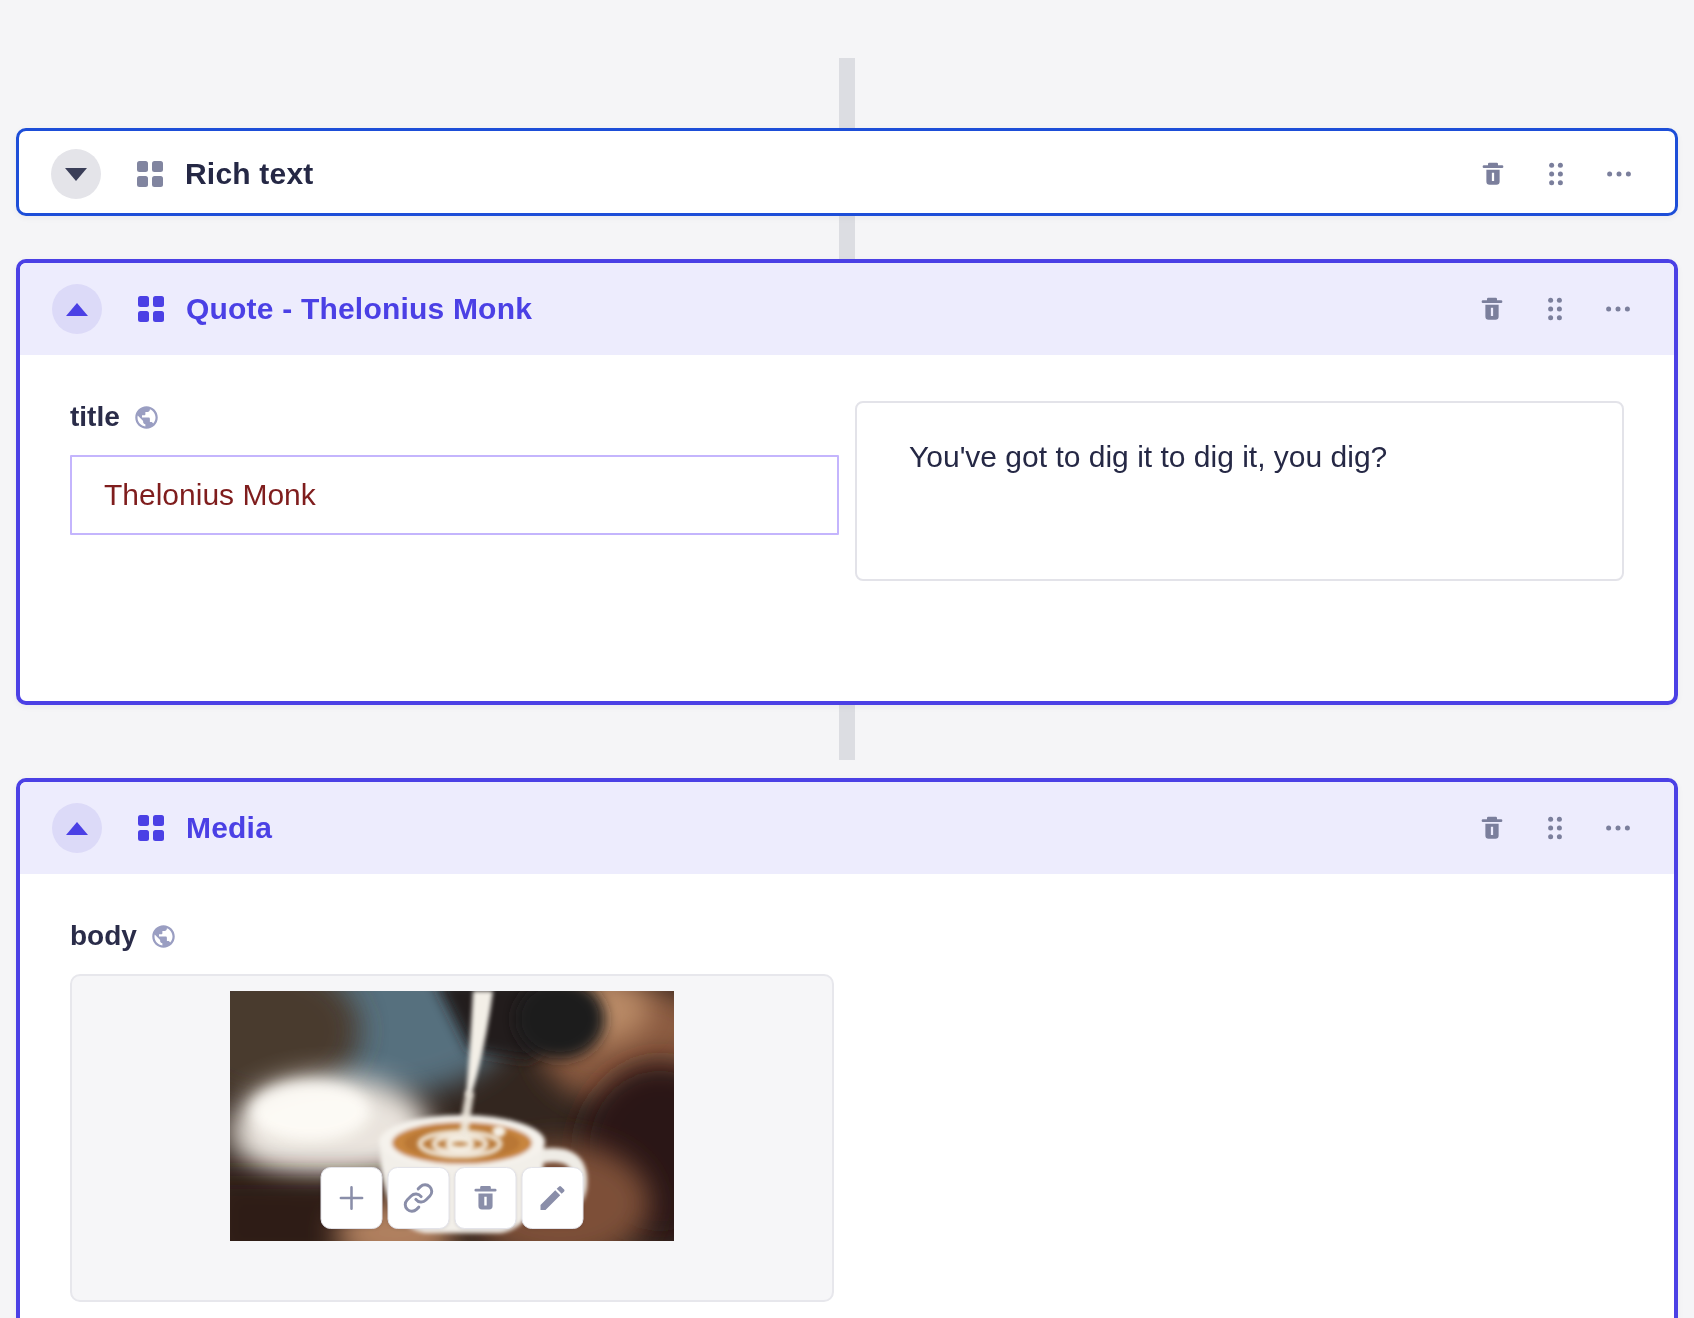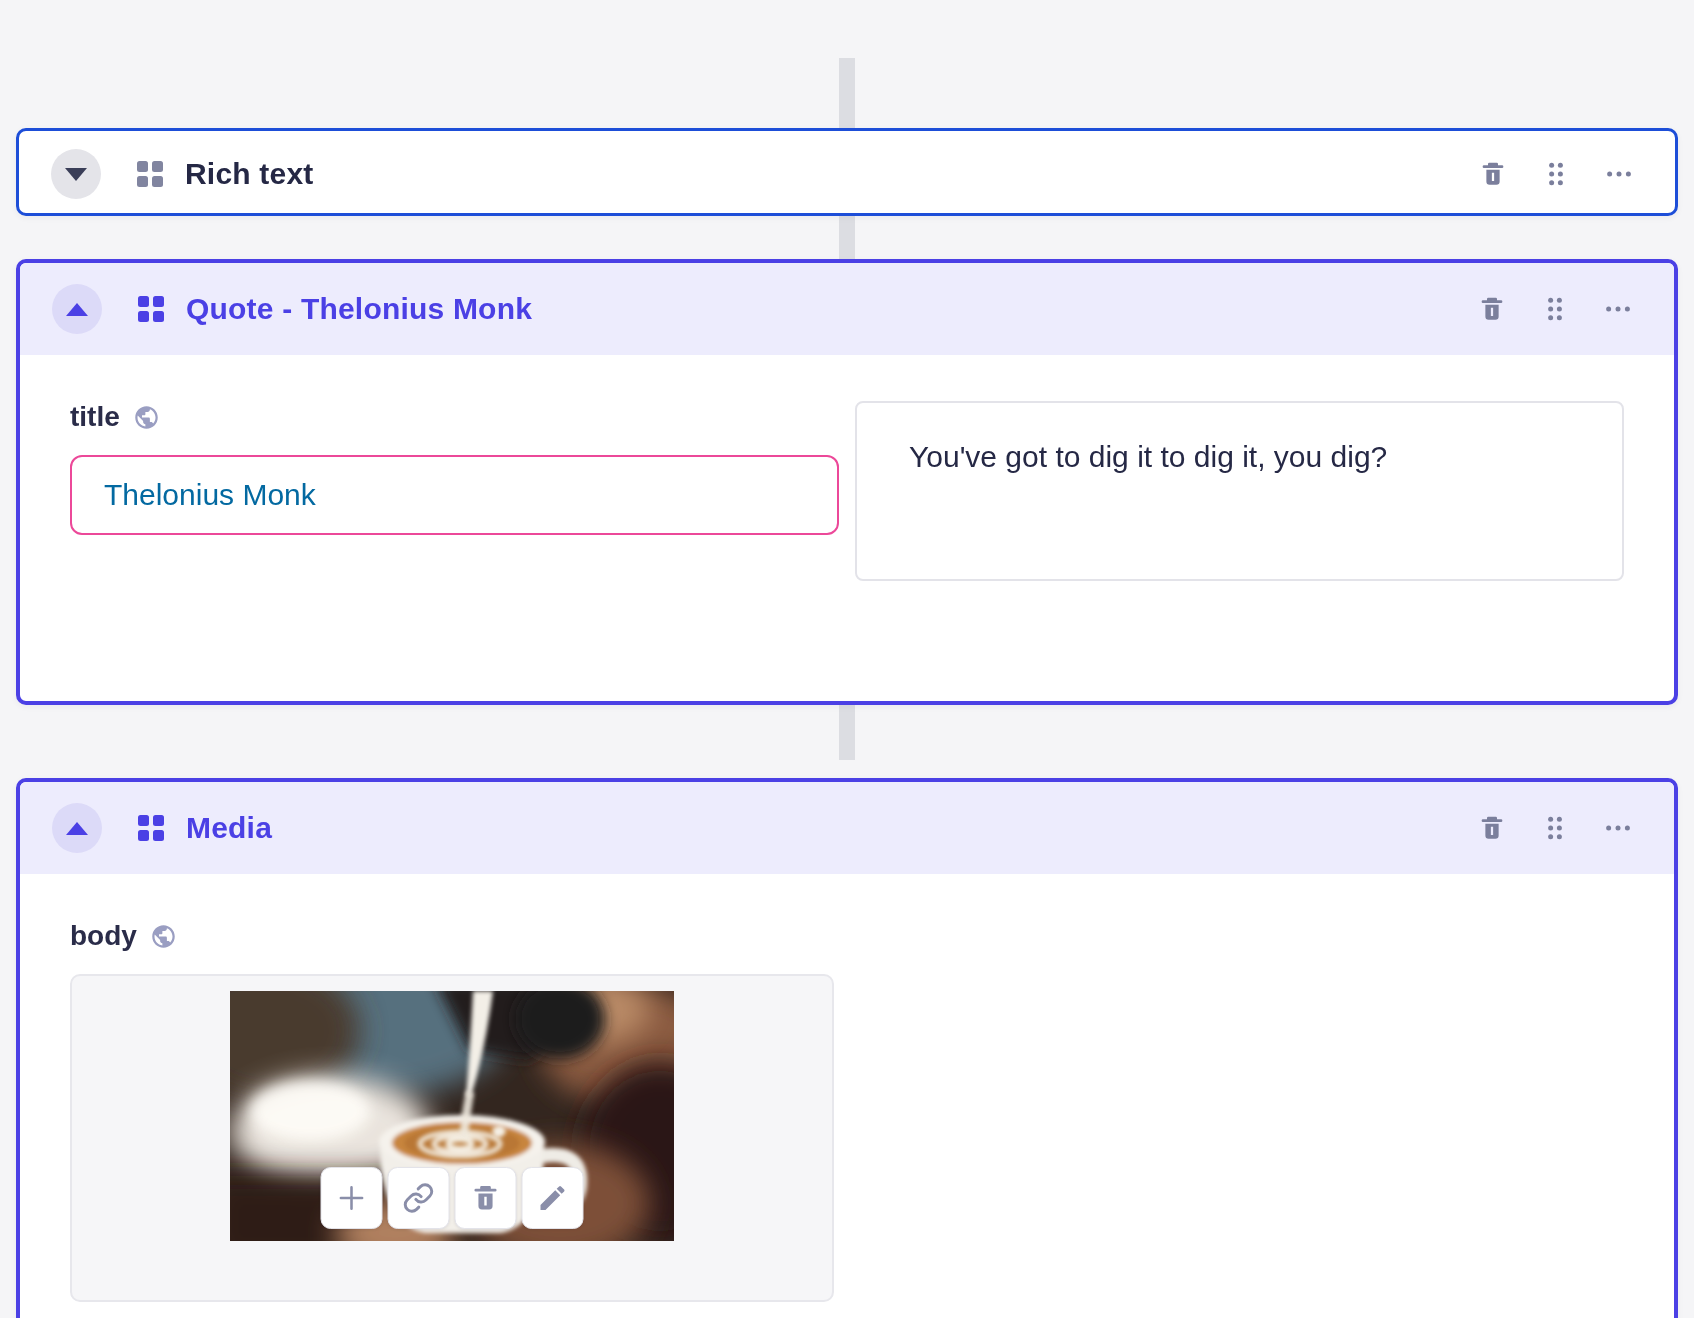--- a/index.html
+++ b/index.html
@@ -54,22 +54,22 @@
   .card-content{padding:46px 50px 0;}
   .quote-grid{display:grid;grid-template-columns:1fr 1fr;column-gap:16px;}
 
   .field-label{display:flex;align-items:center;gap:13px;margin-bottom:22px;
     font-size:28px;font-weight:700;color:#2a2c49;}
   .field-label .globe{color:#9a9ec2;}
   .pill .globe{color:#7e83a8;}
 
   .text-input{
     width:100%;height:80px;box-sizing:border-box;background:#fff;
-    border:2px solid #ec4899;border-radius:12px;padding:0 32px;
-    font-size:30px;color:#0369a1;font-family:inherit;outline:none;
+    border:2px solid #c4b5fd;border-radius:1px;padding:0 32px;
+    font-size:30px;color:#7f1d1d;font-family:inherit;outline:none;
   }
   .text-area{
     width:100%;height:180px;box-sizing:border-box;background:#fff;
     border:2px solid #e3e3e9;border-radius:8px;padding:34px 52px;
     font-size:30px;color:#252845;font-family:inherit;resize:none;outline:none;line-height:1.3;
   }
 
   .file-box{
     margin-top:22px;width:764px;height:328px;box-sizing:border-box;position:relative;
     background:#f6f6f8;border:2px solid #e7e7ec;border-radius:10px;

